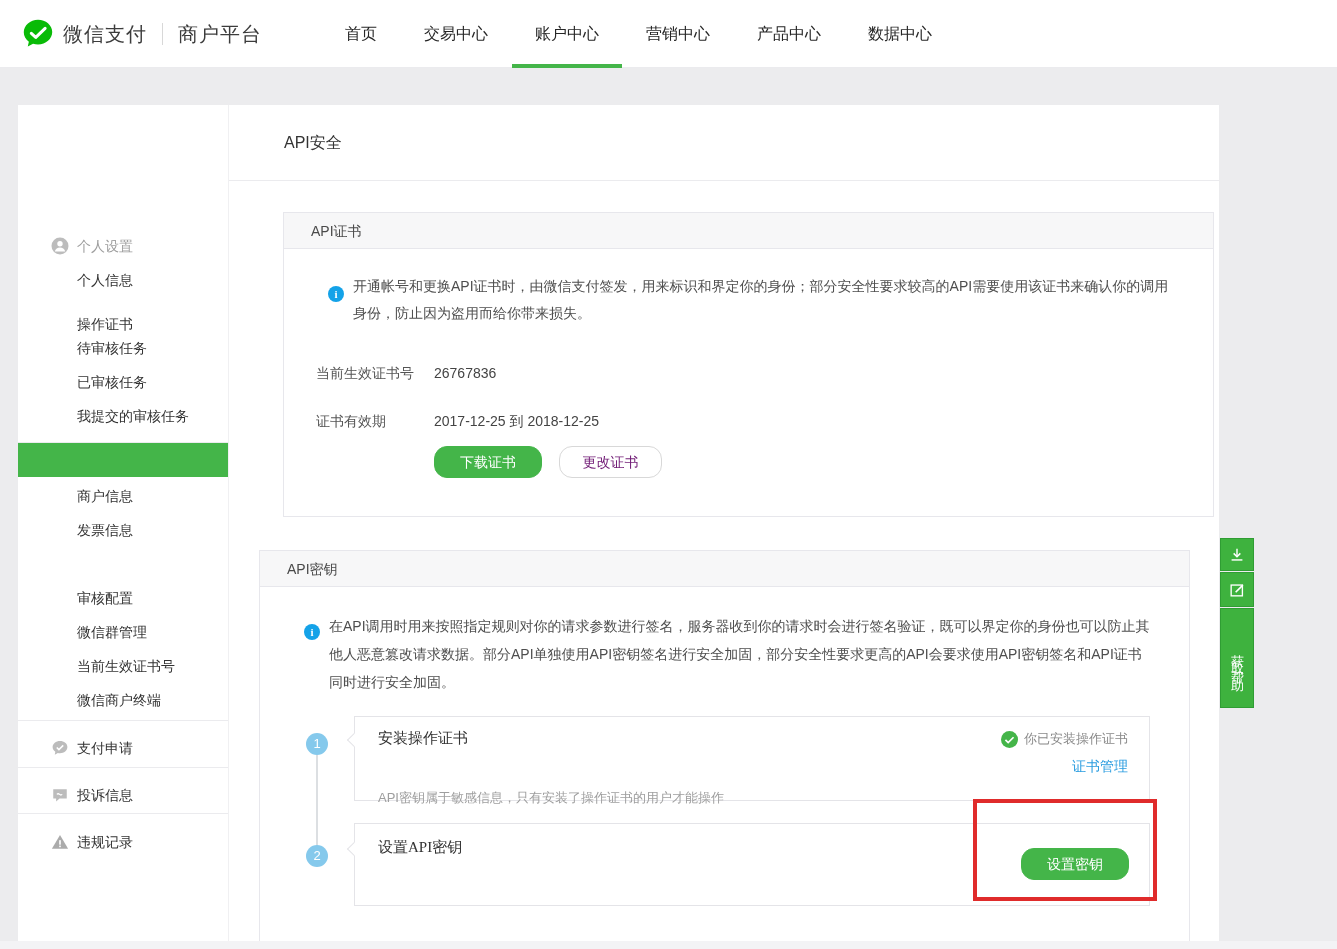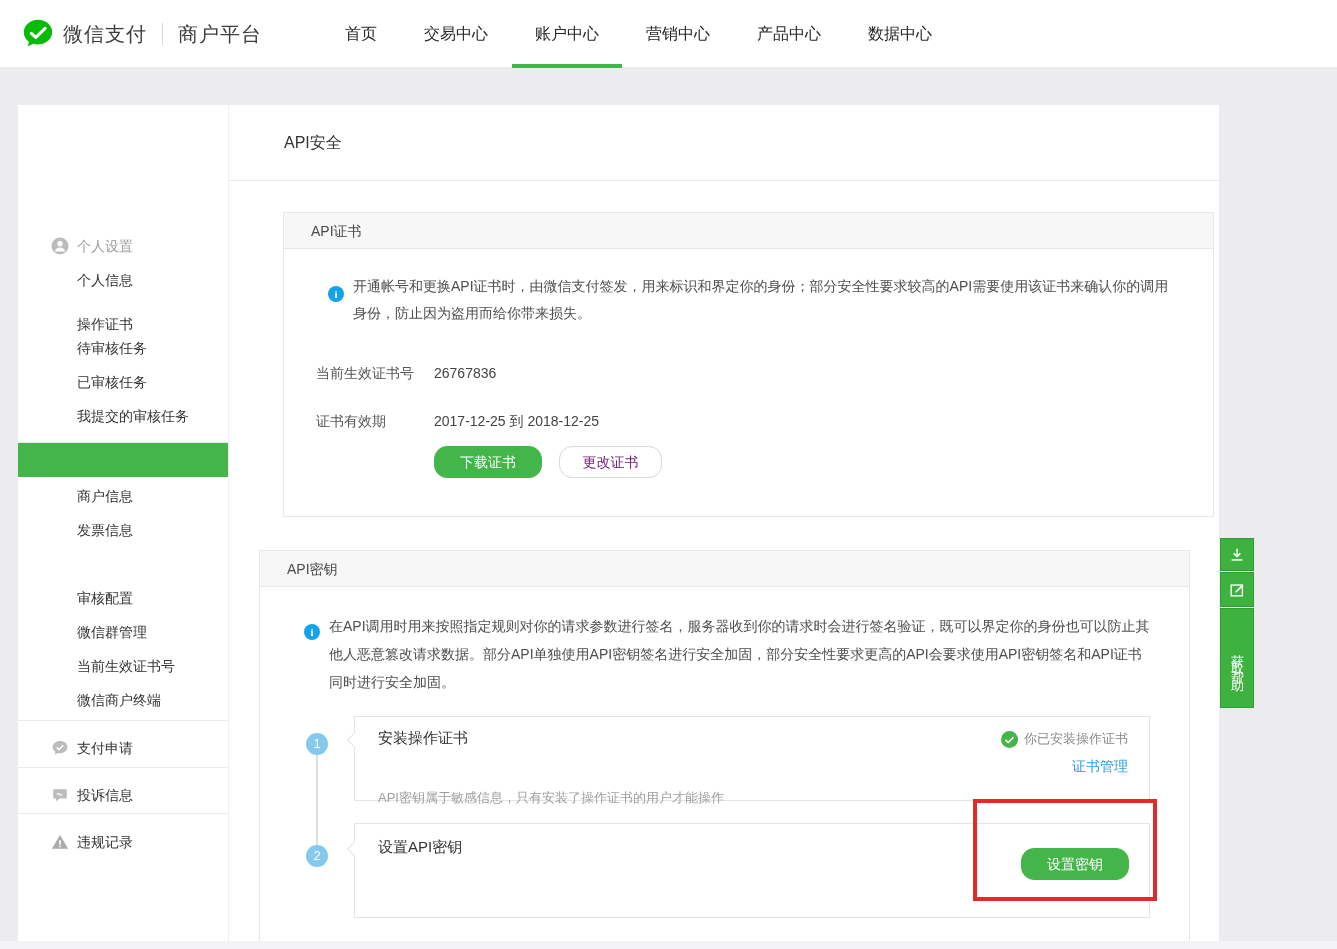--- a/index.html
+++ b/index.html
@@ -226,21 +226,21 @@
             <circle cx="9" cy="9" r="9" fill="#44b549"></circle>
             <path d="M4.7 9.4l2.9 2.8 5.7-5.6" stroke="#fff" stroke-width="1.8" fill="none"></path>
           </svg>
           <span>你已安装操作证书</span>
         </div>
         <div class="step-link">证书管理</div>
       </div>
 
       <div class="step-circle" style="top:294px;">2</div>
 
-      <div class="step-box" style="top:272px; height:95px;">
+      <div class="step-box" style="top:272px; height:83px;font-family:Liberation Serif, serif;">
         <div class="step-notch" style="top:20px;"></div>
         <div class="step-title" style="top:14px;">设置API密钥</div>
         <div class="btn btn-green btn-setkey">设置密钥</div>
       </div>
     </div>
   </div>
 
   <div class="red-rect"></div>
 
   <div class="help-btn hb1">

